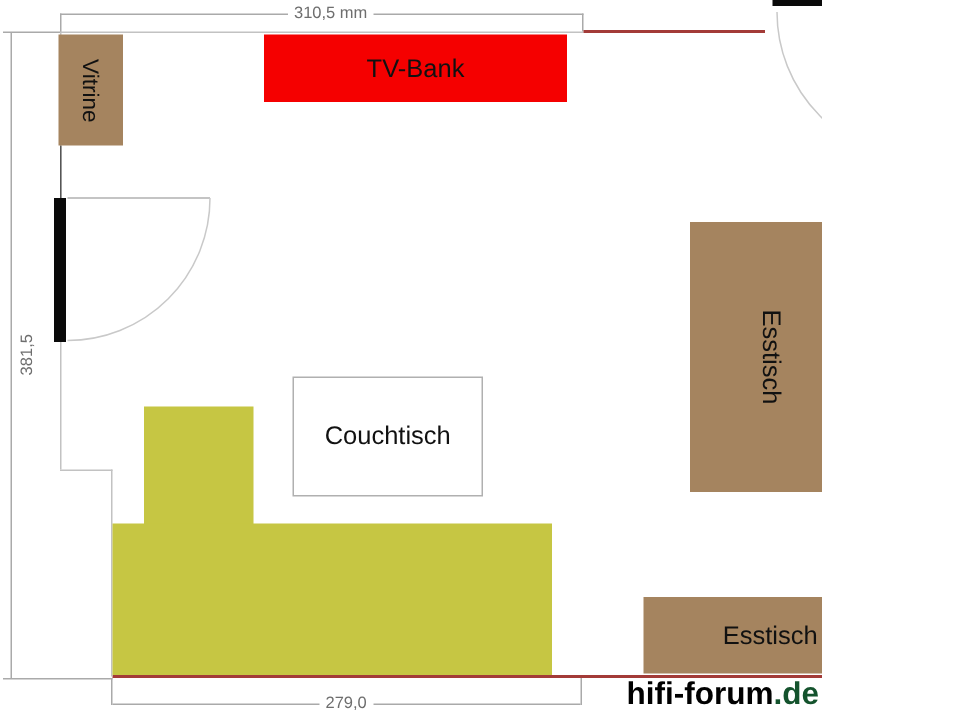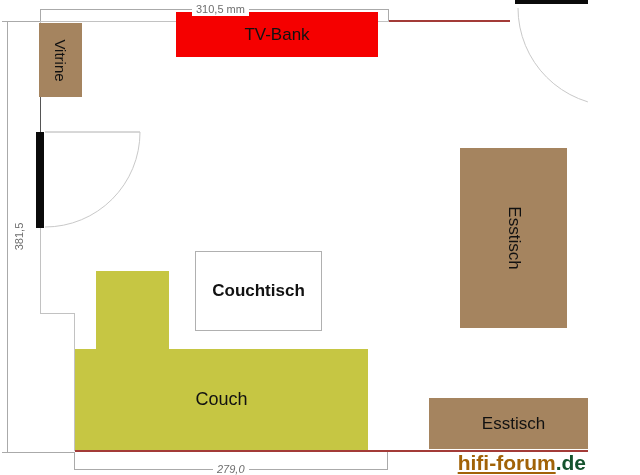--- a/index.html
+++ b/index.html
@@ -1,18 +1,18 @@
 <!DOCTYPE html>
 <html><head>
 <meta charset="utf-8">
 <style>
   html,body { margin:0; padding:0; background:#fff; }
   .plan {
     position:relative; width:548px; height:475px; overflow:hidden;
-    background:#ffffff; font-family:"Liberation Sans", sans-serif;padding-left:40px;
+    background:#ffffff; font-family:"Liberation Sans", sans-serif;
   }
   
   .wall  { position:absolute; background:#c2c2c2; }
   .wall-red   { position:absolute; background:#a33b38; }
   .wall-black { position:absolute; background:#0a0a0a; }
   .wall-dark  { position:absolute; background:#555555; }
   
   .dim { position:absolute; background:#aaaaaa; }
   .dim-label {
     position:absolute; color:#6e6e6e; font-size:11px; line-height:13px;
@@ -34,21 +34,21 @@
   .couch-label {
     position:absolute; display:flex; align-items:center; justify-content:center;
     color:#111; font-size:18px; z-index:3;
   }
   svg.doors { position:absolute; left:0; top:0; z-index:1; pointer-events:none; }
   
   .watermark {
     position:absolute; right:2px; bottom:0px; z-index:6;
     font-size:21px; font-weight:bold; letter-spacing:0px; white-space:nowrap;
   }
-  .watermark .site { color:#a16207;text-decoration:underline; }
+  .watermark .site { color:#000000; }
   .watermark .tld  { color:#14532d; }
 </style>
 </head>
 <body>
 
 <div class="plan">
 
   <div class="dim" style="left:40px; top:9px;   width:349px; height:1px;"></div>
   <div class="dim" style="left:40px; top:9px;   width:1px;   height:13px;"></div>
   <div class="dim" style="left:388px;top:9px;   width:1px;   height:12px;"></div>
@@ -56,21 +56,21 @@
   <div class="dim" style="left:7px;  top:22px;  width:1px;   height:430px;"></div>
   <div class="dim" style="left:2px;  top:21px;  width:38px;  height:1px;"></div>
   <div class="dim" style="left:2px;  top:452px; width:73px;  height:1px;"></div>
 
   <div class="dim" style="left:75px; top:469px; width:312px; height:1px;"></div>
   <div class="dim" style="left:74px; top:452px; width:1px;   height:18px;"></div>
   <div class="dim" style="left:387px;top:452px; width:1px;   height:18px;"></div>
 
   <div class="dim-label" style="left:192px; top:3px;">310,5 mm</div>
   <div class="dim-label vert" style="left:-11px; top:230px;">381,5</div>
-  <div class="dim-label" style="left:213px; top:463px;font-style:italic;">279,0</div>
+  <div class="dim-label" style="left:213px; top:463px;">279,0</div>
 
   <div class="wall" style="left:40px; top:21px;  width:349px; height:1px;"></div>
   <div class="wall-red" style="left:389px;top:20px;  width:121px; height:2px;"></div>
   <div class="wall-black" style="left:515px;top:0px;   width:101px; height:4px;"></div>
   <div class="wall" style="left:616px;top:10px;  width:16px;  height:1px;"></div>
   <div class="wall" style="left:632px;top:10px;  width:1px;   height:11px;"></div>
   <div class="wall-red" style="left:630px;top:20px;  width:10px;  height:2px;"></div>
 
   <div class="wall" style="left:636px;top:21px;  width:1px;   height:73px;"></div>
   <div class="wall-black" style="left:634px;top:94px;  width:6px;   height:253px;"></div>
@@ -89,37 +89,34 @@
     <path d="M45 132 H140" stroke="#b0b0b0" stroke-width="1" fill="none"></path>
     <path d="M140 132 A95 95 0 0 1 45 227" stroke="#c9c9c9" stroke-width="1" fill="none"></path>
     <path d="M616 8 V106" stroke="#b0b0b0" stroke-width="1" fill="none"></path>
     <path d="M518 8 A98 98 0 0 0 616 106" stroke="#c9c9c9" stroke-width="1" fill="none"></path>
   </svg>
 
   <div class="furn" style="left: 39px; top: 23px; width: 43px; height: 74px; font-size: 15px; background-color: rgb(165, 132, 95);">
     <span class="vlabel">Vitrine</span>
   </div>
 
-  <div class="furn" style="left: 176px; top: 12px; width: 202px; height: 45px; background-color: rgb(245, 0, 0);">
+  <div class="furn" style="left: 176px; top: 23px; width: 202px; height: 45px; background-color: rgb(245, 0, 0);">
     <span>TV-Bank</span>
   </div>
 
   <div class="furn" style="left: 460px; top: 148px; width: 107px; height: 180px; background-color: rgb(165, 132, 95);">
     <span class="vlabel">Esstisch</span>
   </div>
 
-  <div class="furn furn-couchtisch" style="left:195px; top:251px; width:125px; height:78px;font-weight:bold;">
+  <div class="furn furn-couchtisch" style="left:195px; top:251px; width:125px; height:78px;">
     <span>Couchtisch</span>
   </div>
 
   <div class="couch-part" style="left: 96px; top: 271px; width: 73px; height: 80px; background-color: rgb(198, 198, 67);"></div>
   <div class="couch-part" style="left: 75px; top: 349px; width: 293px; height: 101px; background-color: rgb(198, 198, 67);"></div>
-  <div class="couch-label" style="left:75px; top:349px; width:293px; height:101px;">
-    <span>Couch</span>
-  </div>
 
   <div class="furn" style="left: 429px; top: 398px; width: 169px; height: 51px; background-color: rgb(165, 132, 95);">
     <span>Esstisch</span>
   </div>
 
   <div class="wall-black" style="left:613px; top:373px; width:17px; height:52px; z-index:3;"></div>
 
   <div class="watermark">
     <span class="site">hifi-forum</span><span class="tld">.de</span>
   </div>

